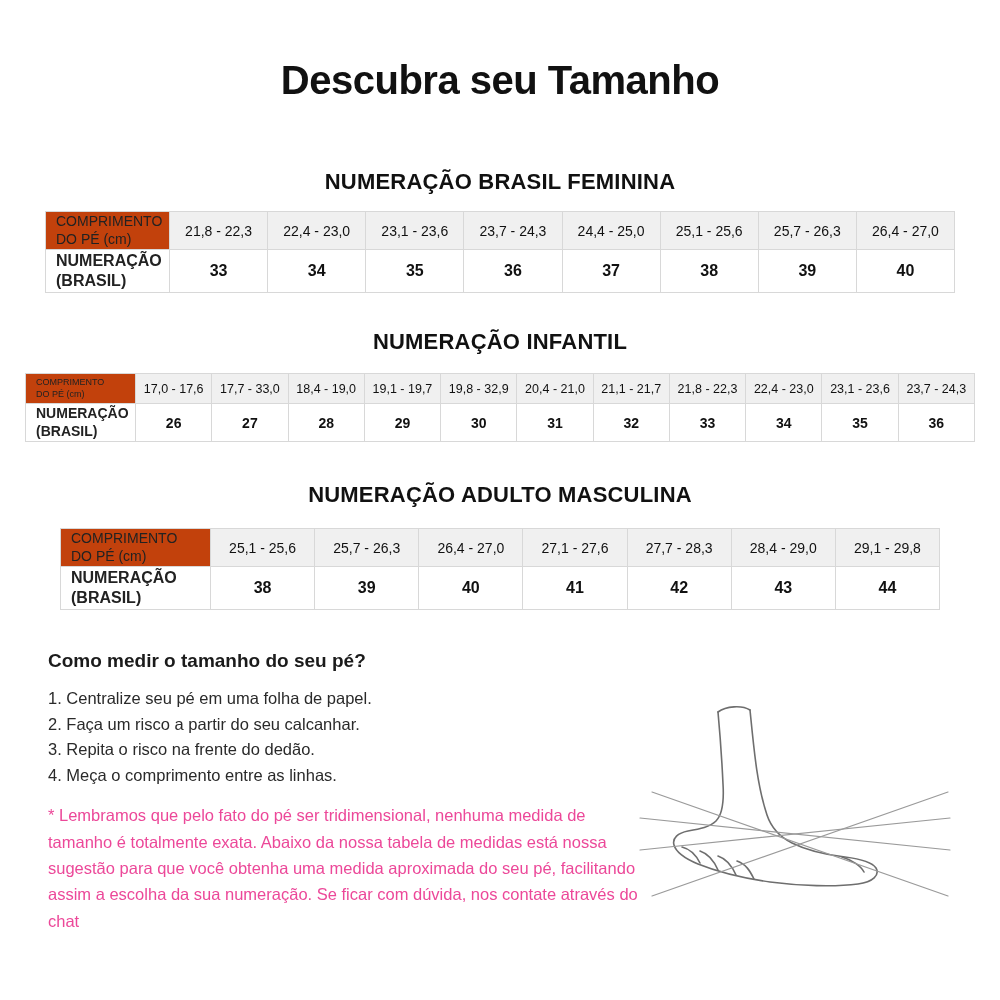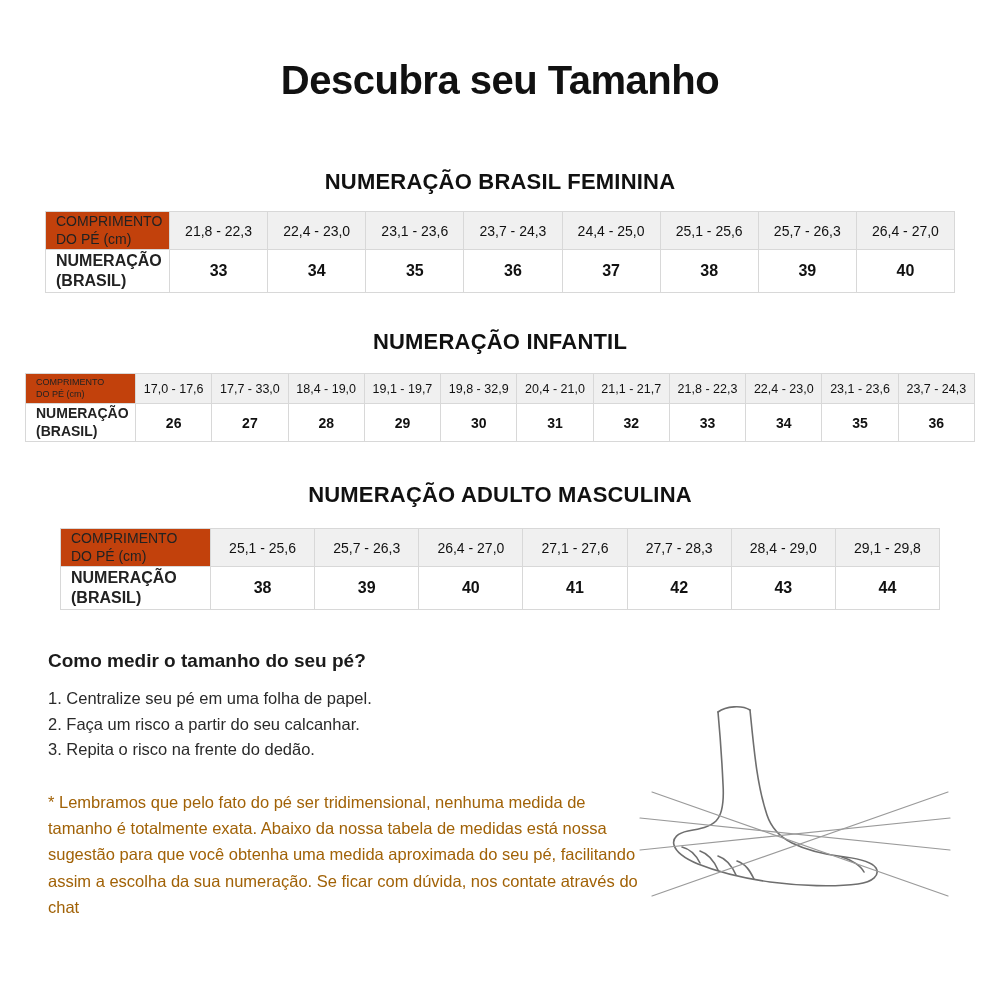--- a/index.html
+++ b/index.html
@@ -103,24 +103,24 @@
     margin: 0;
     padding: 0;
     list-style: none;
   }
   .steps li {
     font-size: 16.5px;
     line-height: 1.55;
     color: #2a2a2a;
   }
   .note {
-    margin-top: 26px;
+    margin-top: 14px;
     font-size: 16.5px;
     line-height: 1.6;
-    color: #a16207;
+    color: #ec4899;
     width: 600px;
   }
   .foot-art {
     position: absolute;
     right: 40px;
     bottom: 90px;
     width: 330px;
     height: 210px;
   }
 </style>
@@ -236,20 +236,21 @@
     </tr>
   </tbody>
     </table>
 
   <div class="how-wrap">
     <div class="how-title">Como medir o tamanho do seu pé?</div>
     <ul class="steps">
       <li>1. Centralize seu pé em uma folha de papel.</li>
       <li>2. Faça um risco a partir do seu calcanhar.</li>
       <li>3. Repita o risco na frente do dedão.</li>
+      <li>4. Meça o comprimento entre as linhas.</li>
     </ul>
     <p class="note">* Lembramos que pelo fato do pé ser tridimensional, nenhuma medida de tamanho é totalmente exata. Abaixo da nossa tabela de medidas está nossa sugestão para que você obtenha uma medida aproximada do seu pé, facilitando assim a escolha da sua numeração. Se ficar com dúvida, nos contate através do chat</p>
   </div>
 
   <div class="foot-art">
     <svg viewBox="0 0 330 210" width="330" height="210" fill="none" stroke="#6e6e6e" stroke-width="1.6" stroke-linecap="round" stroke-linejoin="round">
 
       <path d="M120 10 C124 50 127 85 137 115 C141 127 150 137 162 143 C178 151 198 155 215 157 C231 159 242 162 246 168 C250 175 243 182 228 184 C205 187 170 186 140 182 C112 178 88 172 68 164 C56 159 46 152 44 145 C42 138 48 133 58 131 C70 129 80 127 86 121 C93 114 94 100 93 84 C92 62 90 34 88 12"></path>
 
       <path d="M88 12 C96 6 112 5 120 10"></path>

